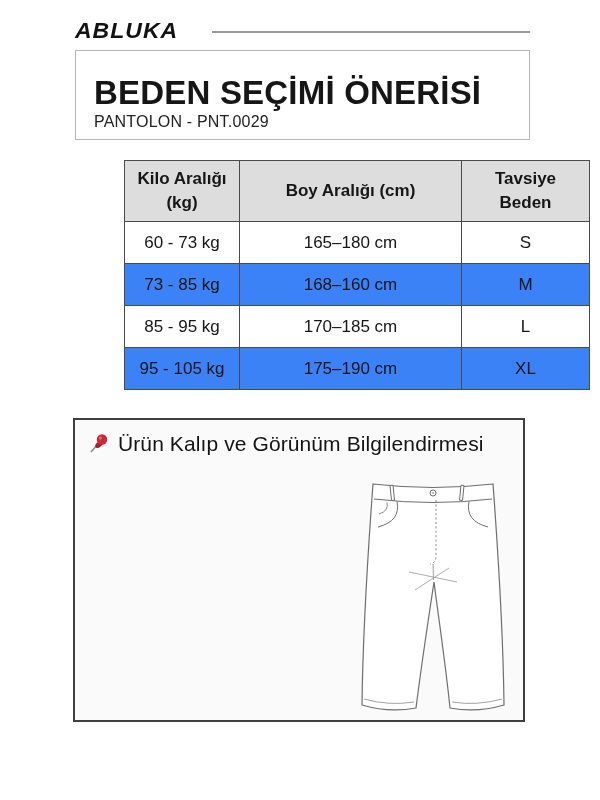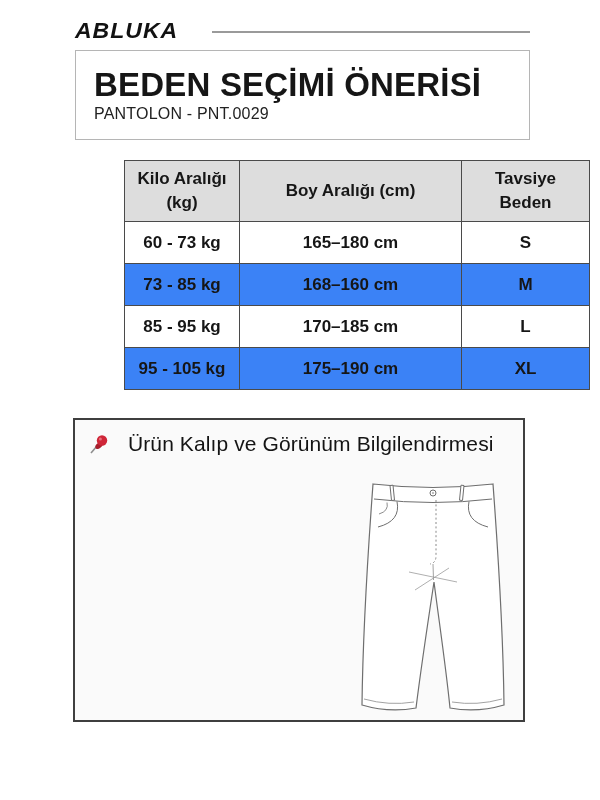--- a/index.html
+++ b/index.html
@@ -6,37 +6,37 @@
   .page{position:relative;width:600px;height:800px;background:#ffffff;overflow:hidden;
         font-family:"Liberation Sans",sans-serif;color:#1d1d1d;}
 
   
   .logo{position:absolute;left:75px;top:18px;font-size:23px;font-weight:800;font-style:italic;
         letter-spacing:1px;color:#121212;transform:scaleY(0.92);}
   .logo-rule{position:absolute;left:212px;top:31px;width:318px;height:2px;background:#9a9a9a;}
 
   
   .title-box{position:absolute;left:75px;top:50px;width:455px;height:90px;
-             border:1px solid #b5b5b5;background:#fff;box-sizing:border-box;padding:14px 0 0 18px;}
+             border:1px solid #b5b5b5;background:#fff;box-sizing:border-box;padding:22px 0 0 18px;}
   .title{font-size:33px;font-weight:700;letter-spacing:0.2px;color:#161616;line-height:40px;}
   .subtitle{font-size:16px;color:#222;margin-top:0;letter-spacing:0.2px;}
 
   
   .size-table{position:absolute;left:84px;top:160px;border-collapse:collapse;table-layout:fixed;width:465px;margin-left:40px;}
   .size-table th,.size-table td{border:1px solid #4a4a4a;text-align:center;vertical-align:middle;
         font-size:17px;color:#161616;padding:0 6px;box-sizing:border-box;}
   .size-table th{height:61px;font-weight:700;background:#dddddd;line-height:24px;}
-  .size-table td{height:42px;font-weight:700;background:#ffffff;}
+  .size-table td{height:42px;font-weight:400;background:#ffffff;}
   .size-table tr.alt td{background:#3b82f6;}
   .size-table col.c1{width:115px;} .size-table col.c2{width:222px;} .size-table col.c3{width:128px;}
 
   
   .info-box{position:absolute;left:73px;top:418px;width:452px;height:304px;box-sizing:border-box;
             border:2px solid #3f3f3f;background:#fafafa;padding:12px 14px 10px 14px;}
-  .info-heading{display:flex;align-items:center;gap:17px;font-size:21px;color:#141414;letter-spacing:0.1px;}
+  .info-heading{display:flex;gap:7px;font-size:21px;color:#141414;letter-spacing:0.1px;}
   .pin{flex:0 0 auto;}
   .info-content{display:flex;align-items:flex-start;margin-top:10px;}
   .info-text{width:256px;font-size:19px;line-height:37px;color:#1e1e1e;}
   .info-text .b{font-weight:700;}
   .para2{margin-top:26px;}
   .pants-wrap{flex:1;display:flex;justify-content:flex-end;margin-top:2px;}
   svg.pants{display:block;}
 </style>
 </head>
 <body>

